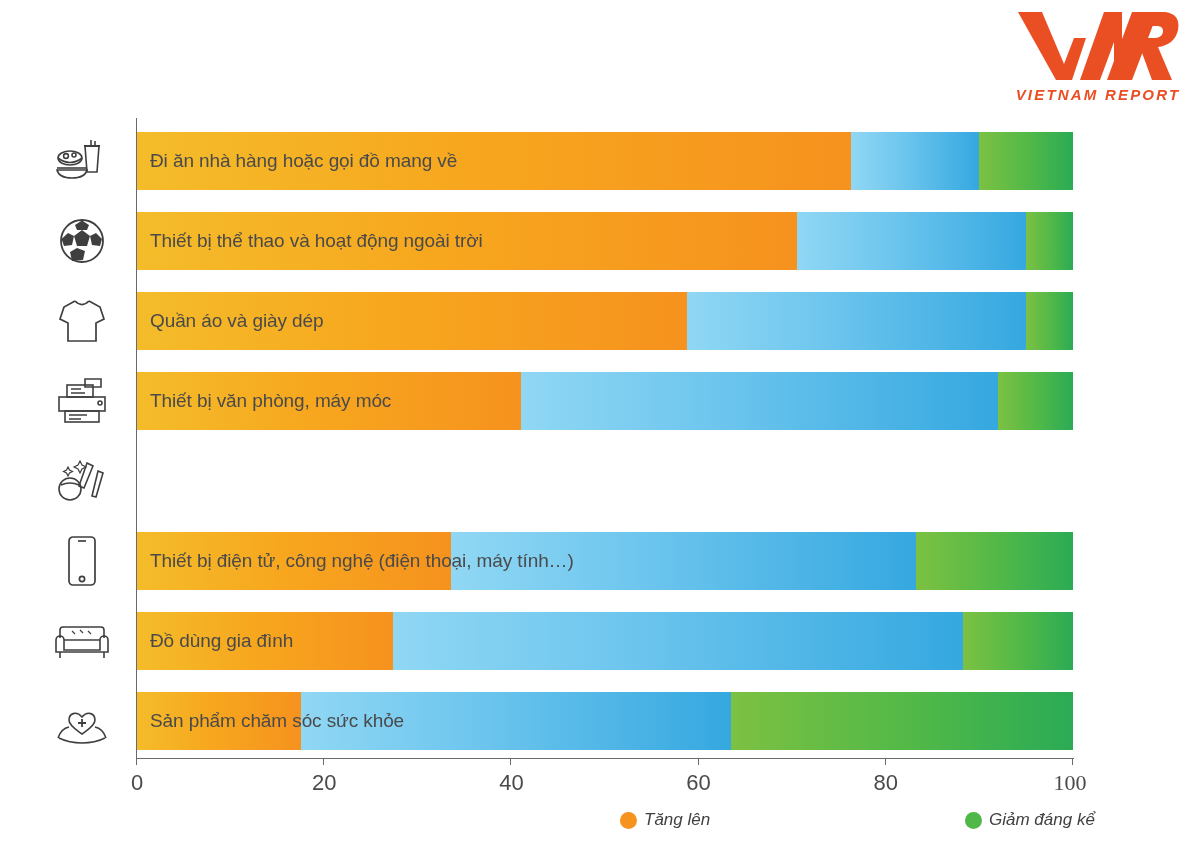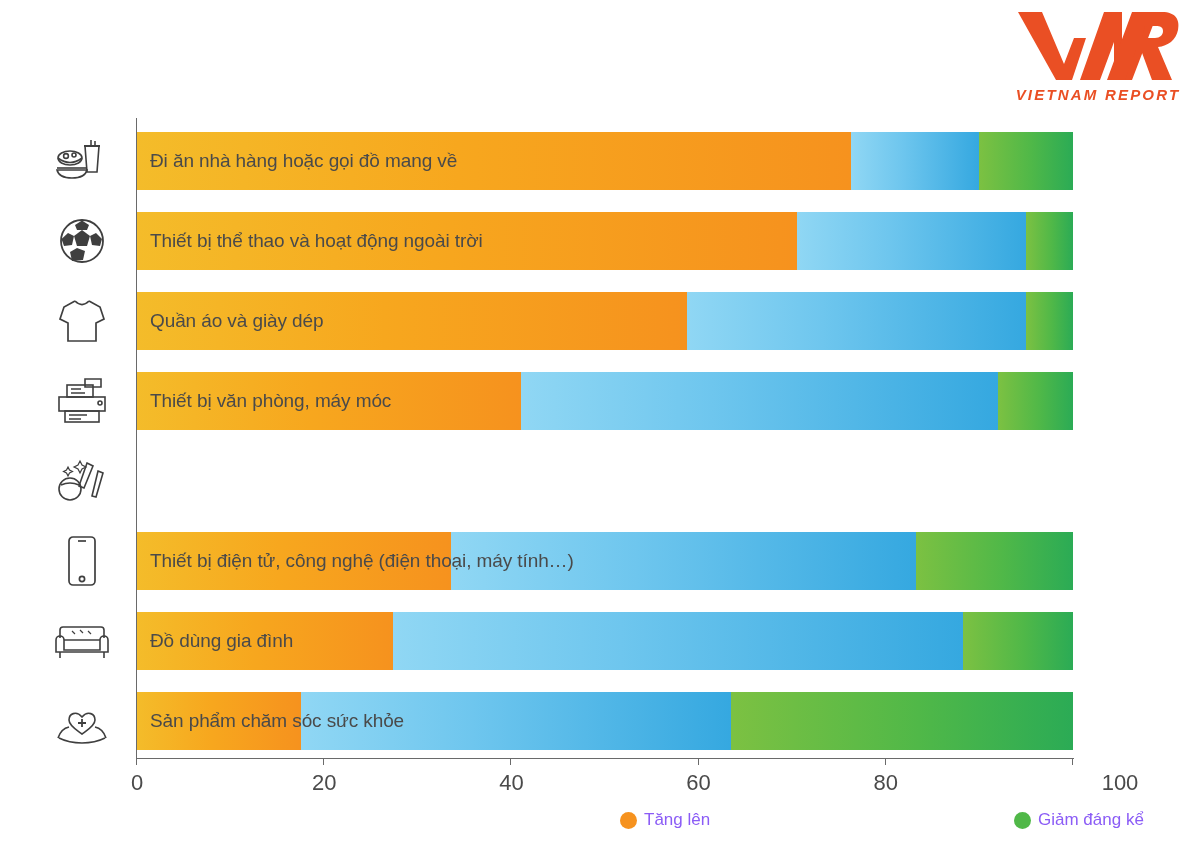--- a/index.html
+++ b/index.html
@@ -31,21 +31,21 @@
     position:absolute;left:13px;top:0;height:58px;line-height:58px;
     font-size:19px;color:#4a4a4a;white-space:nowrap;
     font-family:"Liberation Sans", sans-serif;letter-spacing:-0.1px;
   }
   
   .xlab{position:absolute;top:652px;font-size:22px;color:#4a4a4a;transform:translateX(-50%);}
   
   #legend{position:absolute;left:0;top:805px;width:1200px;height:40px;}
   .leg-item{position:absolute;top:0;height:30px;display:flex;align-items:center;gap:7px;}
   .dot{width:17px;height:17px;border-radius:50%;display:block;}
-  .leg-text{font-size:17px;color:#8b5cf6;white-space:nowrap;}
+  .leg-text{font-size:17px;font-style:italic;color:#404040;white-space:nowrap;}
 </style>
 </head>
 <body>
 
 <div id="logo">
   <svg width="170" height="98" viewBox="0 0 170 98" xmlns="http://www.w3.org/2000/svg">
     <g fill="#ea4f24">
       <path d="M6 4 L30 4 L52 56 L62 30 L74 30 L60 72 L44 72 Z"></path>
       <path d="M58 72 L70 38 L84 38 L84 72 Z" opacity="0"></path>
       <path d="M68 72 L92 4 L110 4 L110 40 L124 4 L146 4 L120 72 L102 72 L102 34 L88 72 Z"></path>
@@ -202,25 +202,25 @@
     <div class="xlab" style="left: 137px;">0</div>
     <div class="tick" style="left: 323.2px;"></div>
     <div class="xlab" style="left: 324.2px;">20</div>
     <div class="tick" style="left: 510.4px;"></div>
     <div class="xlab" style="left: 511.4px;">40</div>
     <div class="tick" style="left: 697.6px;"></div>
     <div class="xlab" style="left: 698.6px;">60</div>
     <div class="tick" style="left: 884.8px;"></div>
     <div class="xlab" style="left: 885.8px;">80</div>
     <div class="tick" style="left: 1072px;"></div>
-    <div class="xlab" style="left: 1120px;">100</div>
+    <div class="xlab" style="left: 1070px; font-family: Liberation Serif, serif;">100</div>
   </div>
 
 <div id="legend">
     <div class="leg-item" style="left: 620px;">
       <span class="dot" style="background: rgb(246, 146, 30);"></span>
       <span class="leg-text">Tăng lên</span>
     </div>
-    <div class="leg-item" style="left: 1014px;">
+    <div class="leg-item" style="left: 965px;">
       <span class="dot" style="background: rgb(80, 184, 72);"></span>
       <span class="leg-text">Giảm đáng kể</span>
     </div>
   </div>
 
 </body></html>

